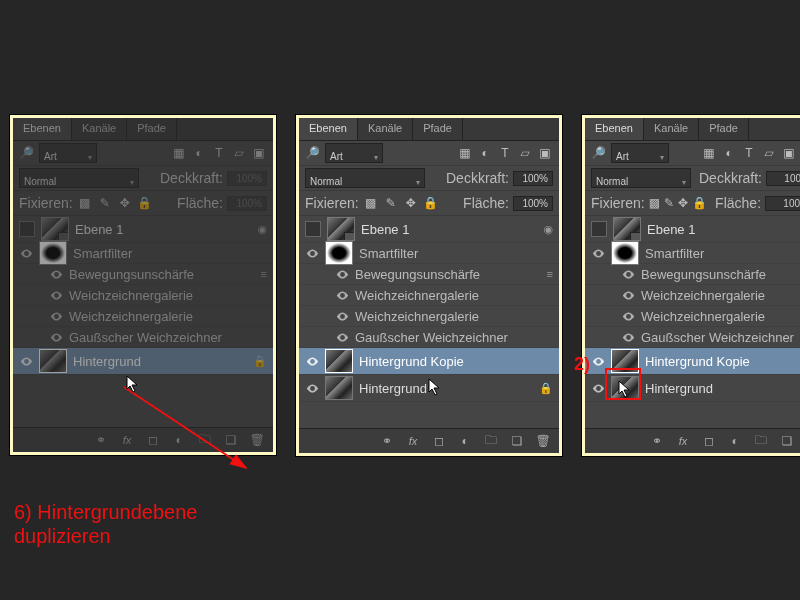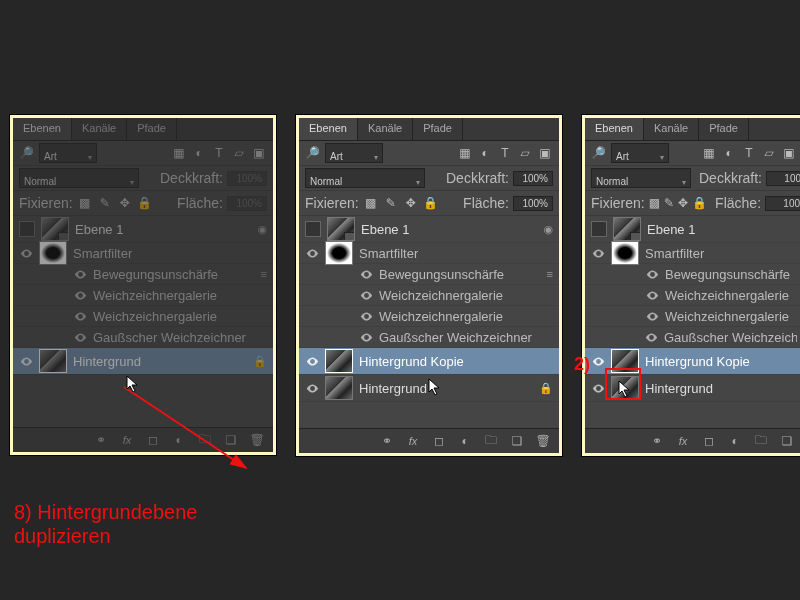--- a/index.html
+++ b/index.html
@@ -22,21 +22,21 @@
   .lrow{display:flex;align-items:center;height:26px;padding:0 6px;gap:6px;border-bottom:1px solid #3f3f3f}
   .lrow.sel-row{background:#6d8aa8;color:#fff}
   .lrow.sel-row .lname{color:#fff}
   .eye{width:14px;height:14px;display:inline-flex;align-items:center;justify-content:center}
   .eye svg{width:13px;height:13px;fill:#bbb}
   .lrow.sel-row .eye svg{fill:#eee}
   .thumb{width:26px;height:22px;background:#222;border:1px solid #777;position:relative;overflow:hidden}
   .thumb.img{background:linear-gradient(135deg,#777 0%,#333 40%,#888 42%,#222 70%,#666 100%)}
   .lname{color:#ddd;font-size:13px;white-space:nowrap;overflow:hidden}
   .indent1{}
-  .indent2{padding-left:60px}
+  .indent2{padding-left:36px}
   .filter-row{height:20px;font-size:10px;color:#bbb}
   .filter-row .eye{opacity:.9}
   .filter-row .lname{color:#bbb}
   .lock-ico{margin-left:auto}
   .footer{display:flex;align-items:center;justify-content:flex-end;gap:10px;height:24px;padding:0 8px;background:#3c3c3c;border-top:1px solid #222}
   .footer .ico{width:16px;height:16px;color:#aaa}
   .filler{height:52px;background:#454545}
   .filler2{height:26px;background:#454545}
   .dimmer{position:absolute;inset:0;background:rgba(40,40,40,.45);pointer-events:none}
   .annotation1{position:absolute;left:14px;top:500px;color:#f01010;font-size:20px;line-height:24px}
@@ -434,16 +434,16 @@
 </div>
 
 <div class="annotation2">2)</div>
 <div class="red-box" style="left:605px;top:368px;width:32px;height:28px"></div>
 <div class="cursor" style="left:618px;top:380px">
   <svg viewBox="0 0 14 18">
         <path d="M1 1 L1 14 L4 11 L7 17 L9 16 L6 10 L11 10 Z" fill="#fff" stroke="#000" stroke-width="1"></path>
       </svg>
 </div>
 
-<div class="annotation1"><span style="white-space:pre-line">8) Hintergrundebene
+<div class="annotation1"><span style="white-space:pre-line">6) Hintergrundebene
 duplizieren</span></div>
 
 </div>
 
 </body></html>

